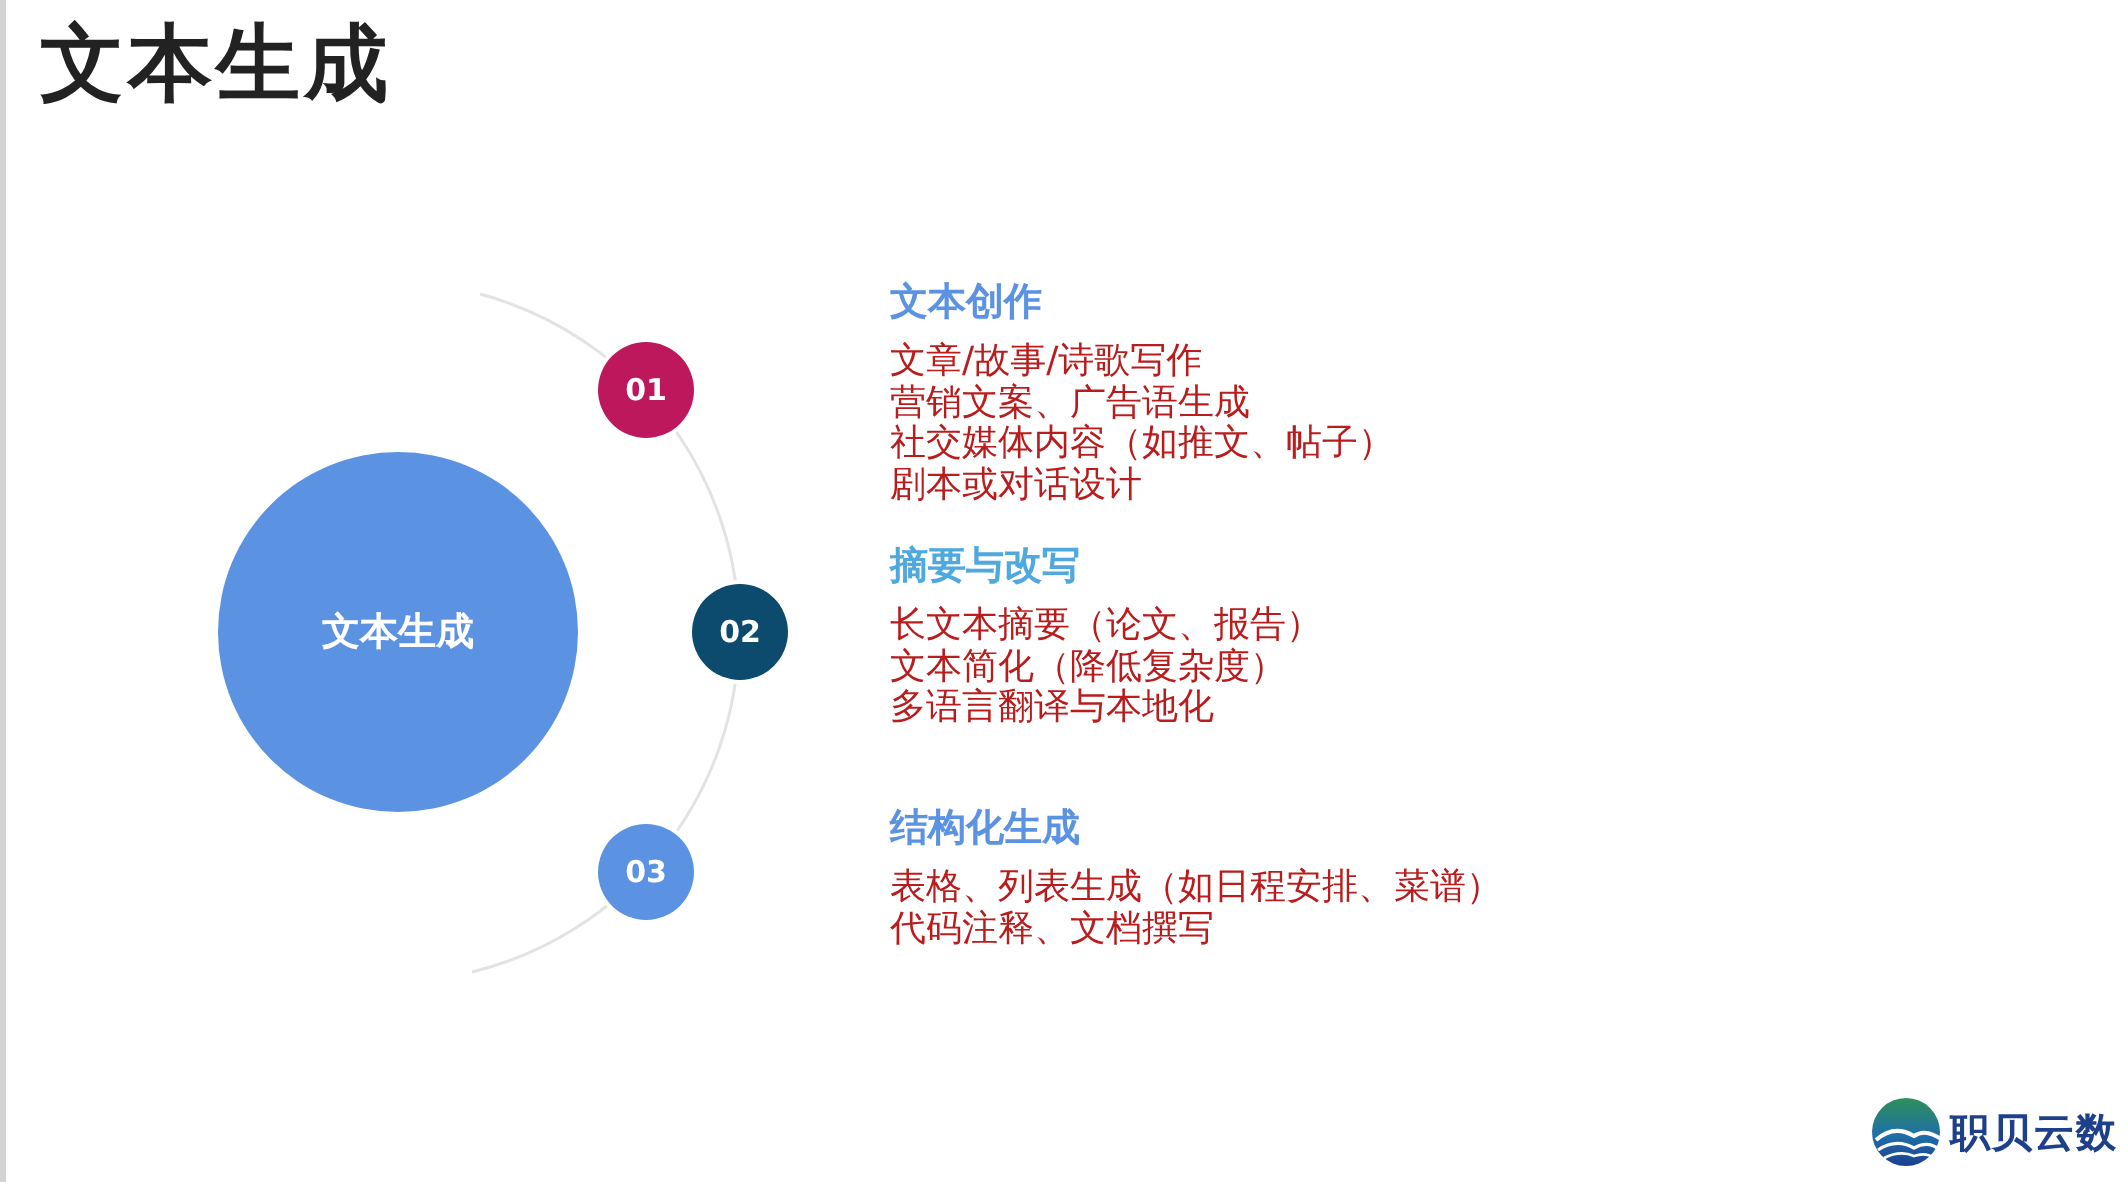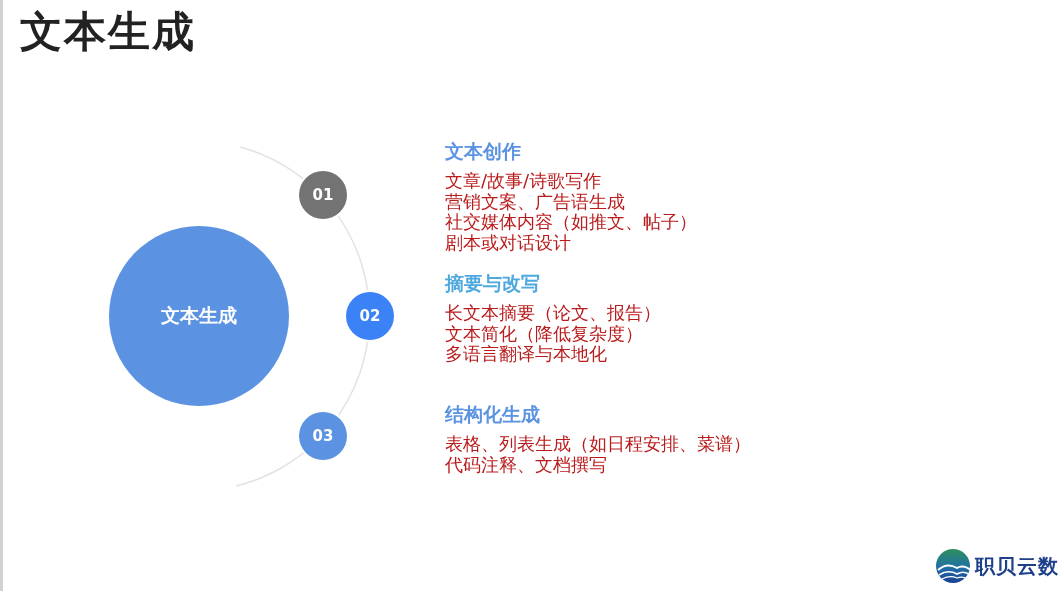--- a/index.html
+++ b/index.html
@@ -46,24 +46,24 @@
 
 <div class="diagram">
   <svg width="1064" height="591" style="position:absolute;left:0;top:0">
     <path d="M 240 147 A 175 175 0 0 1 236 486" fill="none" stroke="#e3e3e3" stroke-width="1.5"></path>
   </svg>
 
   <div class="center-circle" style="background: rgb(91, 147, 226);">
     <span>文本生成</span>
   </div>
 
-  <div class="node" id="n0" style="left: 299px; top: 171px; background: #737373;">
+  <div class="node" id="n0" style="left: 299px; top: 171px; background: #be185d;">
     <span>01</span>
   </div>
-  <div class="node" id="n1" style="left: 346px; top: 292px; background: #3b82f6;">
+  <div class="node" id="n1" style="left: 346px; top: 292px; background: #0c4a6e;">
     <span>02</span>
   </div>
   <div class="node" id="n2" style="left: 299px; top: 412px; background: rgb(91, 147, 226);">
     <span>03</span>
   </div>
 </div>
 
 <div class="section" id="s0" style="top:139px;">
   <h2 style="color: rgb(91, 147, 226);">文本创作</h2>
   <div class="item">文章/故事/诗歌写作</div>

